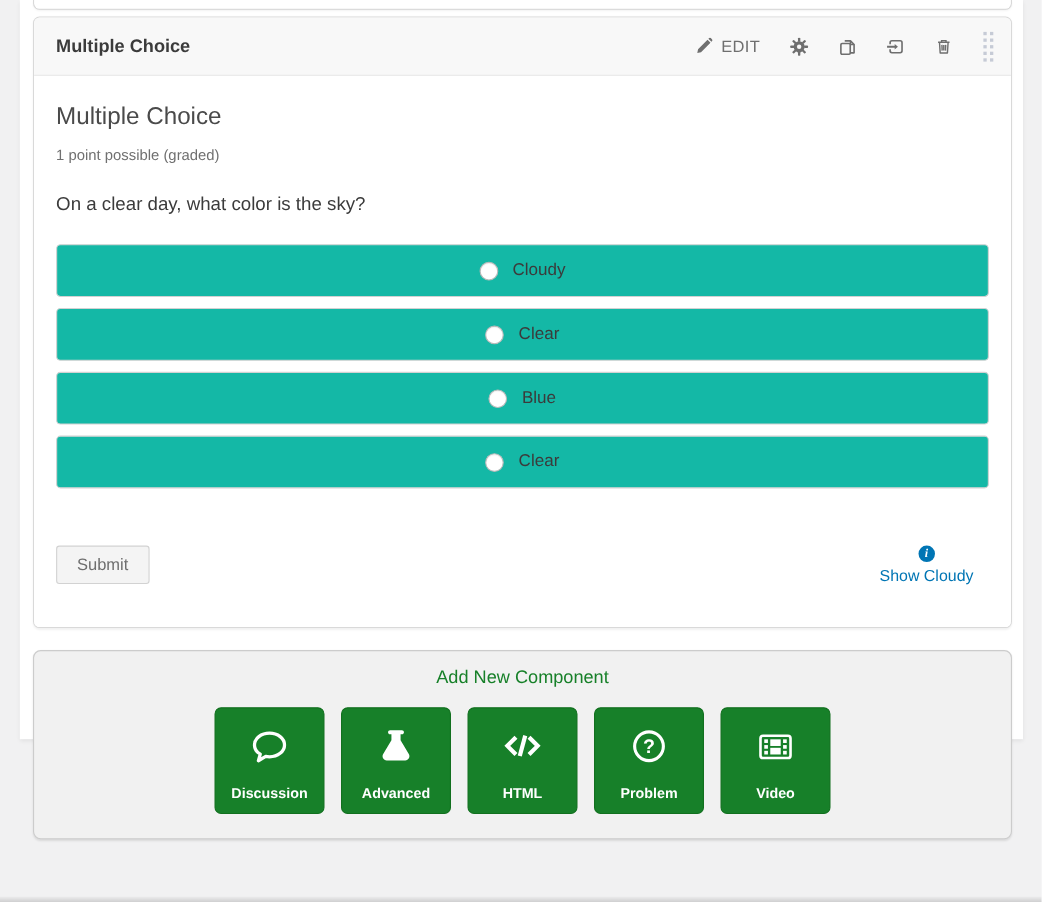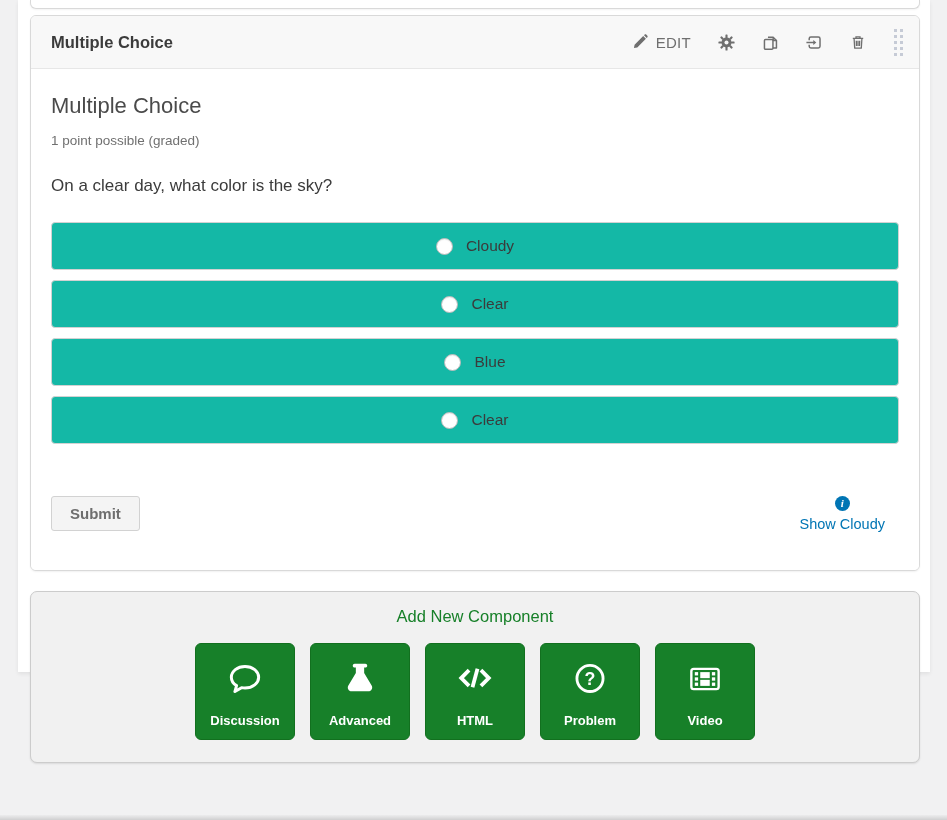--- a/index.html
+++ b/index.html
@@ -63,21 +63,21 @@
     width:15px;height:15px;border:1px solid #b9b9b9;border-radius:50%;
     background:#fff;flex:none;box-shadow:inset 0 1px 1px rgba(0,0,0,0.06);
   }
   .choice-label{font-size:15.5px;color:#3b3b3b;margin-left:13px;}
   .actions-row{
     margin-top:52px;display:flex;justify-content:space-between;align-items:flex-start;
   }
   .submit-btn{
     font-family:inherit;font-size:15px;color:#6e6e6e;
     background:#f4f4f4;border:1px solid #d2d2d2;border-radius:3px;
-    padding:8px 18px;cursor:pointer;font-weight:bold;
+    padding:8px 18px;cursor:pointer;
   }
   .show-answer-wrap{
     display:flex;flex-direction:column;align-items:center;margin-right:14px;
   }
   .info-icon{
     width:15px;height:15px;border-radius:50%;background:#0075b4;color:#fff;
     font-family:"Liberation Serif",serif;font-weight:bold;font-style:italic;
     font-size:11px;line-height:15px;text-align:center;cursor:pointer;
   }
   .show-answer-link{

